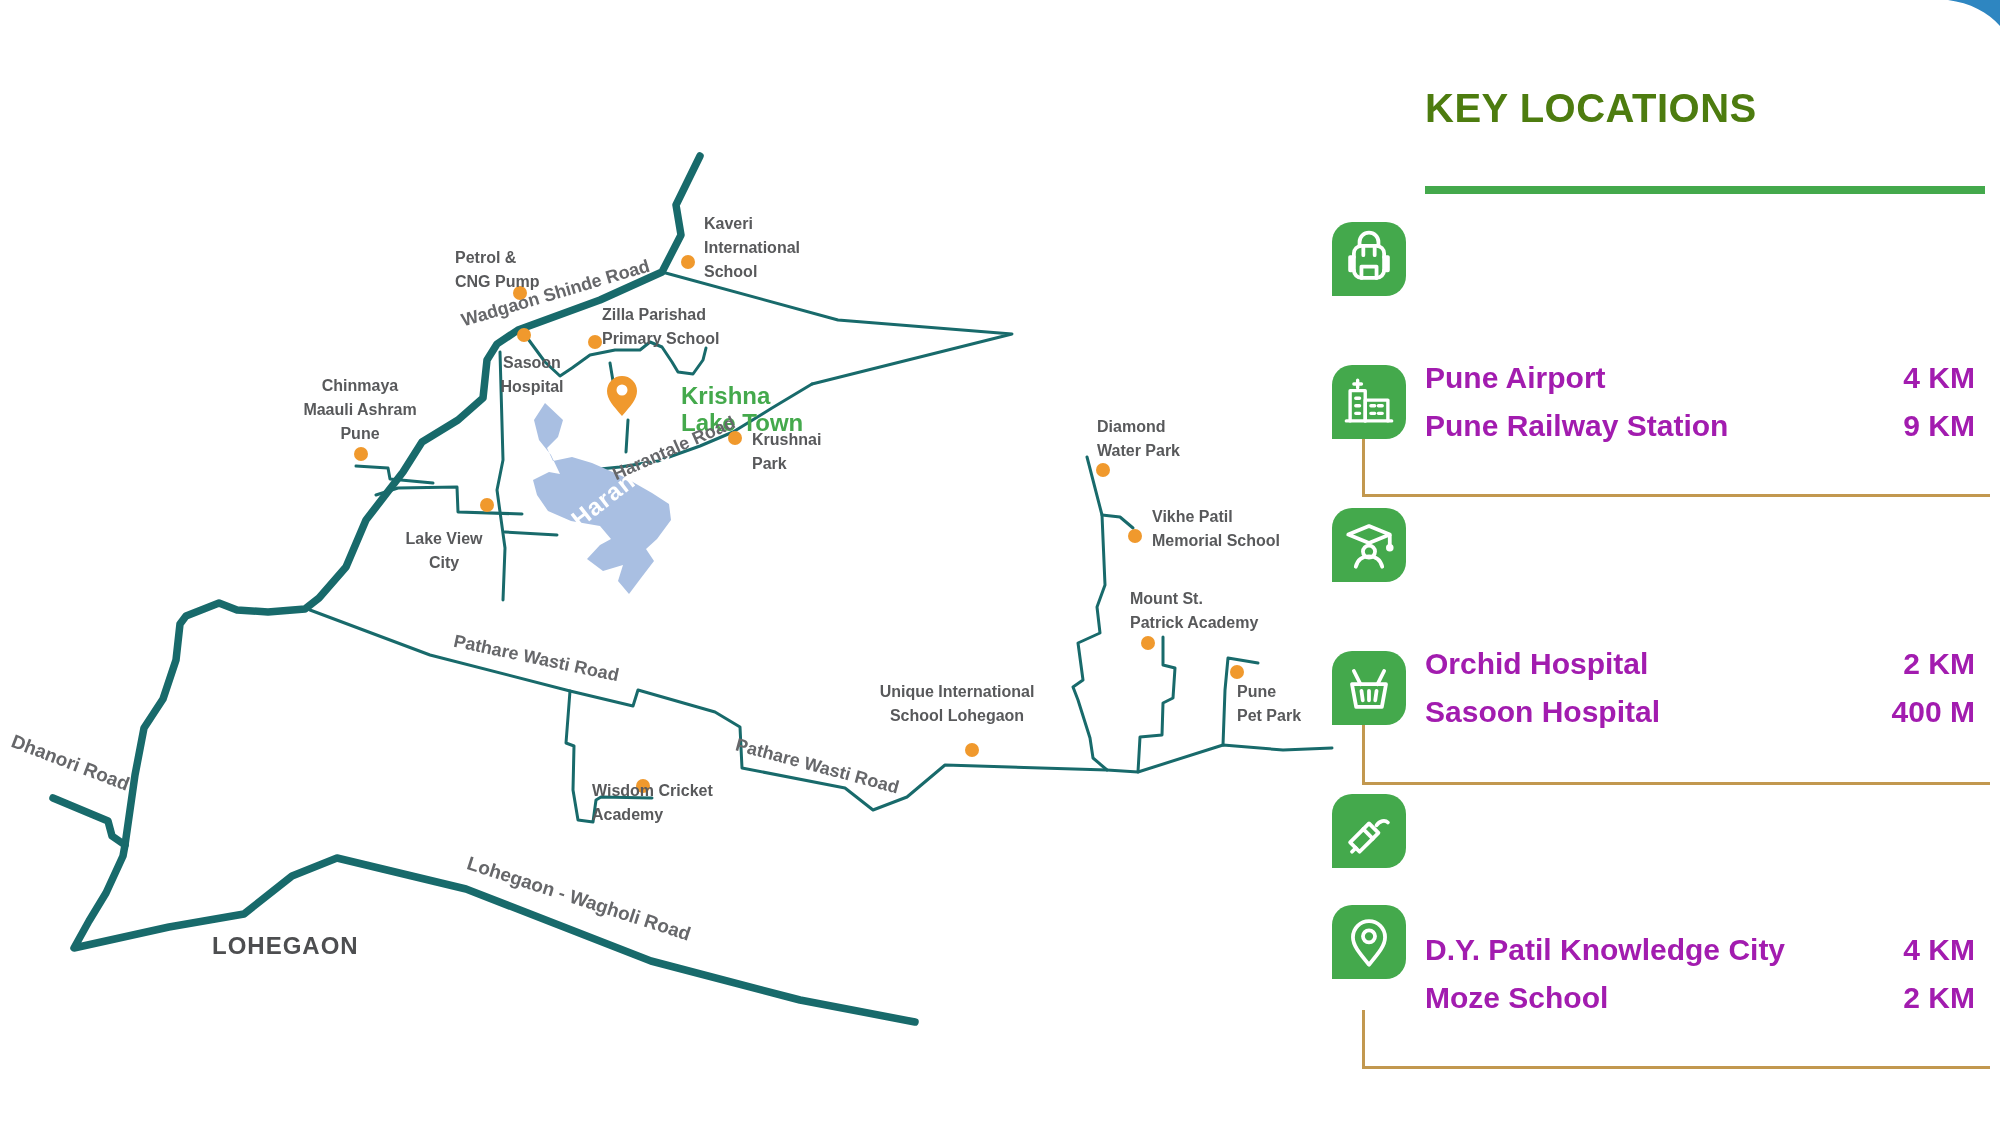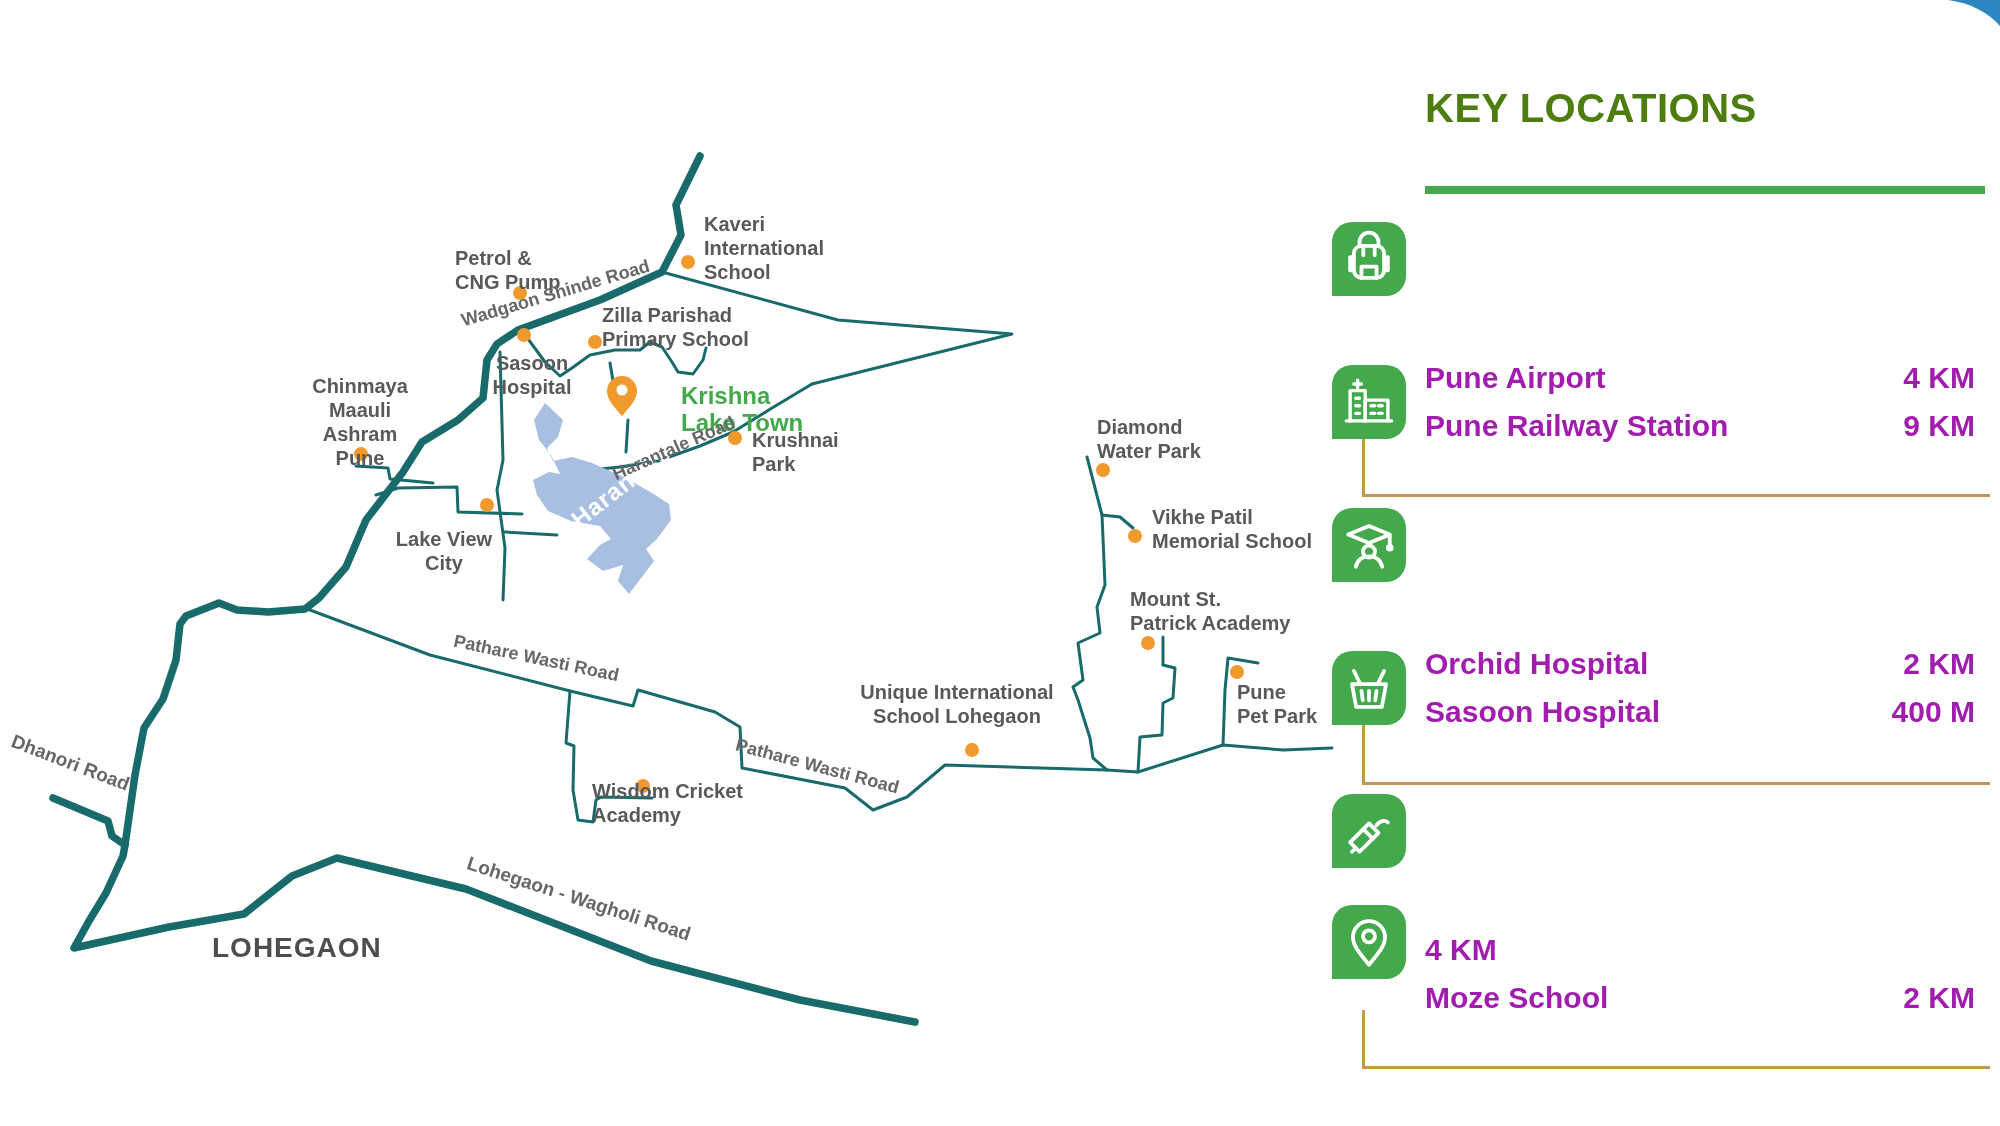--- a/index.html
+++ b/index.html
@@ -1,28 +1,28 @@
 <!DOCTYPE html>
 <html><head>
 <meta charset="utf-8">
 <style>
   html,body{margin:0;padding:0;background:#fff;}
   #canvas{position:relative;width:2000px;height:1126px;background:#ffffff;overflow:hidden;
           font-family:"Liberation Sans",sans-serif;}
   svg{display:block;}
   
   #map-svg{position:absolute;left:0;top:0;}
-  .poi{position:absolute;white-space:pre-line;color:#58595b;font-size:20px;line-height:24px;
+  .poi{position:absolute;white-space:pre-line;color:#58595b;font-size:16px;line-height:24px;
        font-weight:700;}
   .poi.center{text-align:center;}
   .road-label{position:absolute;white-space:nowrap;color:#66676a;font-size:18px;font-weight:600;
        transform-origin:center center;}
   .lake-label{position:absolute;color:#ffffff;font-size:24px;font-weight:700;letter-spacing:1px;
        transform-origin:center center;}
-  .area-label{position:absolute;color:#4d4e50;font-size:28px;font-weight:700;letter-spacing:1px;}
+  .area-label{position:absolute;color:#4d4e50;font-size:24px;font-weight:700;letter-spacing:1px;}
   .project-label{position:absolute;white-space:pre-line;color:#44a94c;font-size:24px;
        line-height:27px;font-weight:700;margin-left:36px;}
   
   #panel{position:absolute;left:1332px;top:80px;width:658px;height:1046px;}
   .panel-title{position:absolute;left:93px;top:6px;font-size:40px;font-weight:700;color:#4d7c0f;
        letter-spacing:.5px;}
   .panel-rule{position:absolute;left:93px;top:106px;width:560px;height:8px;background:#44a94c;}
   .item{position:absolute;left:0;width:658px;}
   .icon-box{position:absolute;left:0;top:0;width:74px;height:74px;background:#44a94c;
        border-radius:20px 20px 20px 0;}
@@ -199,20 +199,21 @@
             <path d="M29 13v5"></path>
             <circle cx="29" cy="19.5" r="1"></circle>
           <circle cx="18" cy="21.5" r="3.2"></circle>
             <path d="M11 29.5c1-4 4-5.5 7-5.5s6 1.5 7 5.5"></path>
         </svg>
       </div>
       <div class="conn-v" style="top:502px;height:56px"></div>
       <div class="conn-h" style="top:558px"></div>
       <div class="rows" style="top:418px">
         <div class="row">
+          <span class="lbl">D.Y. Patil Knowledge City</span>
           <span class="dist">4 KM</span>
         </div>
         <div class="row">
           <span class="lbl">Moze School</span>
           <span class="dist">2 KM</span>
         </div>
       </div>
     </div>
 
     <div class="item" style="top:571px">

